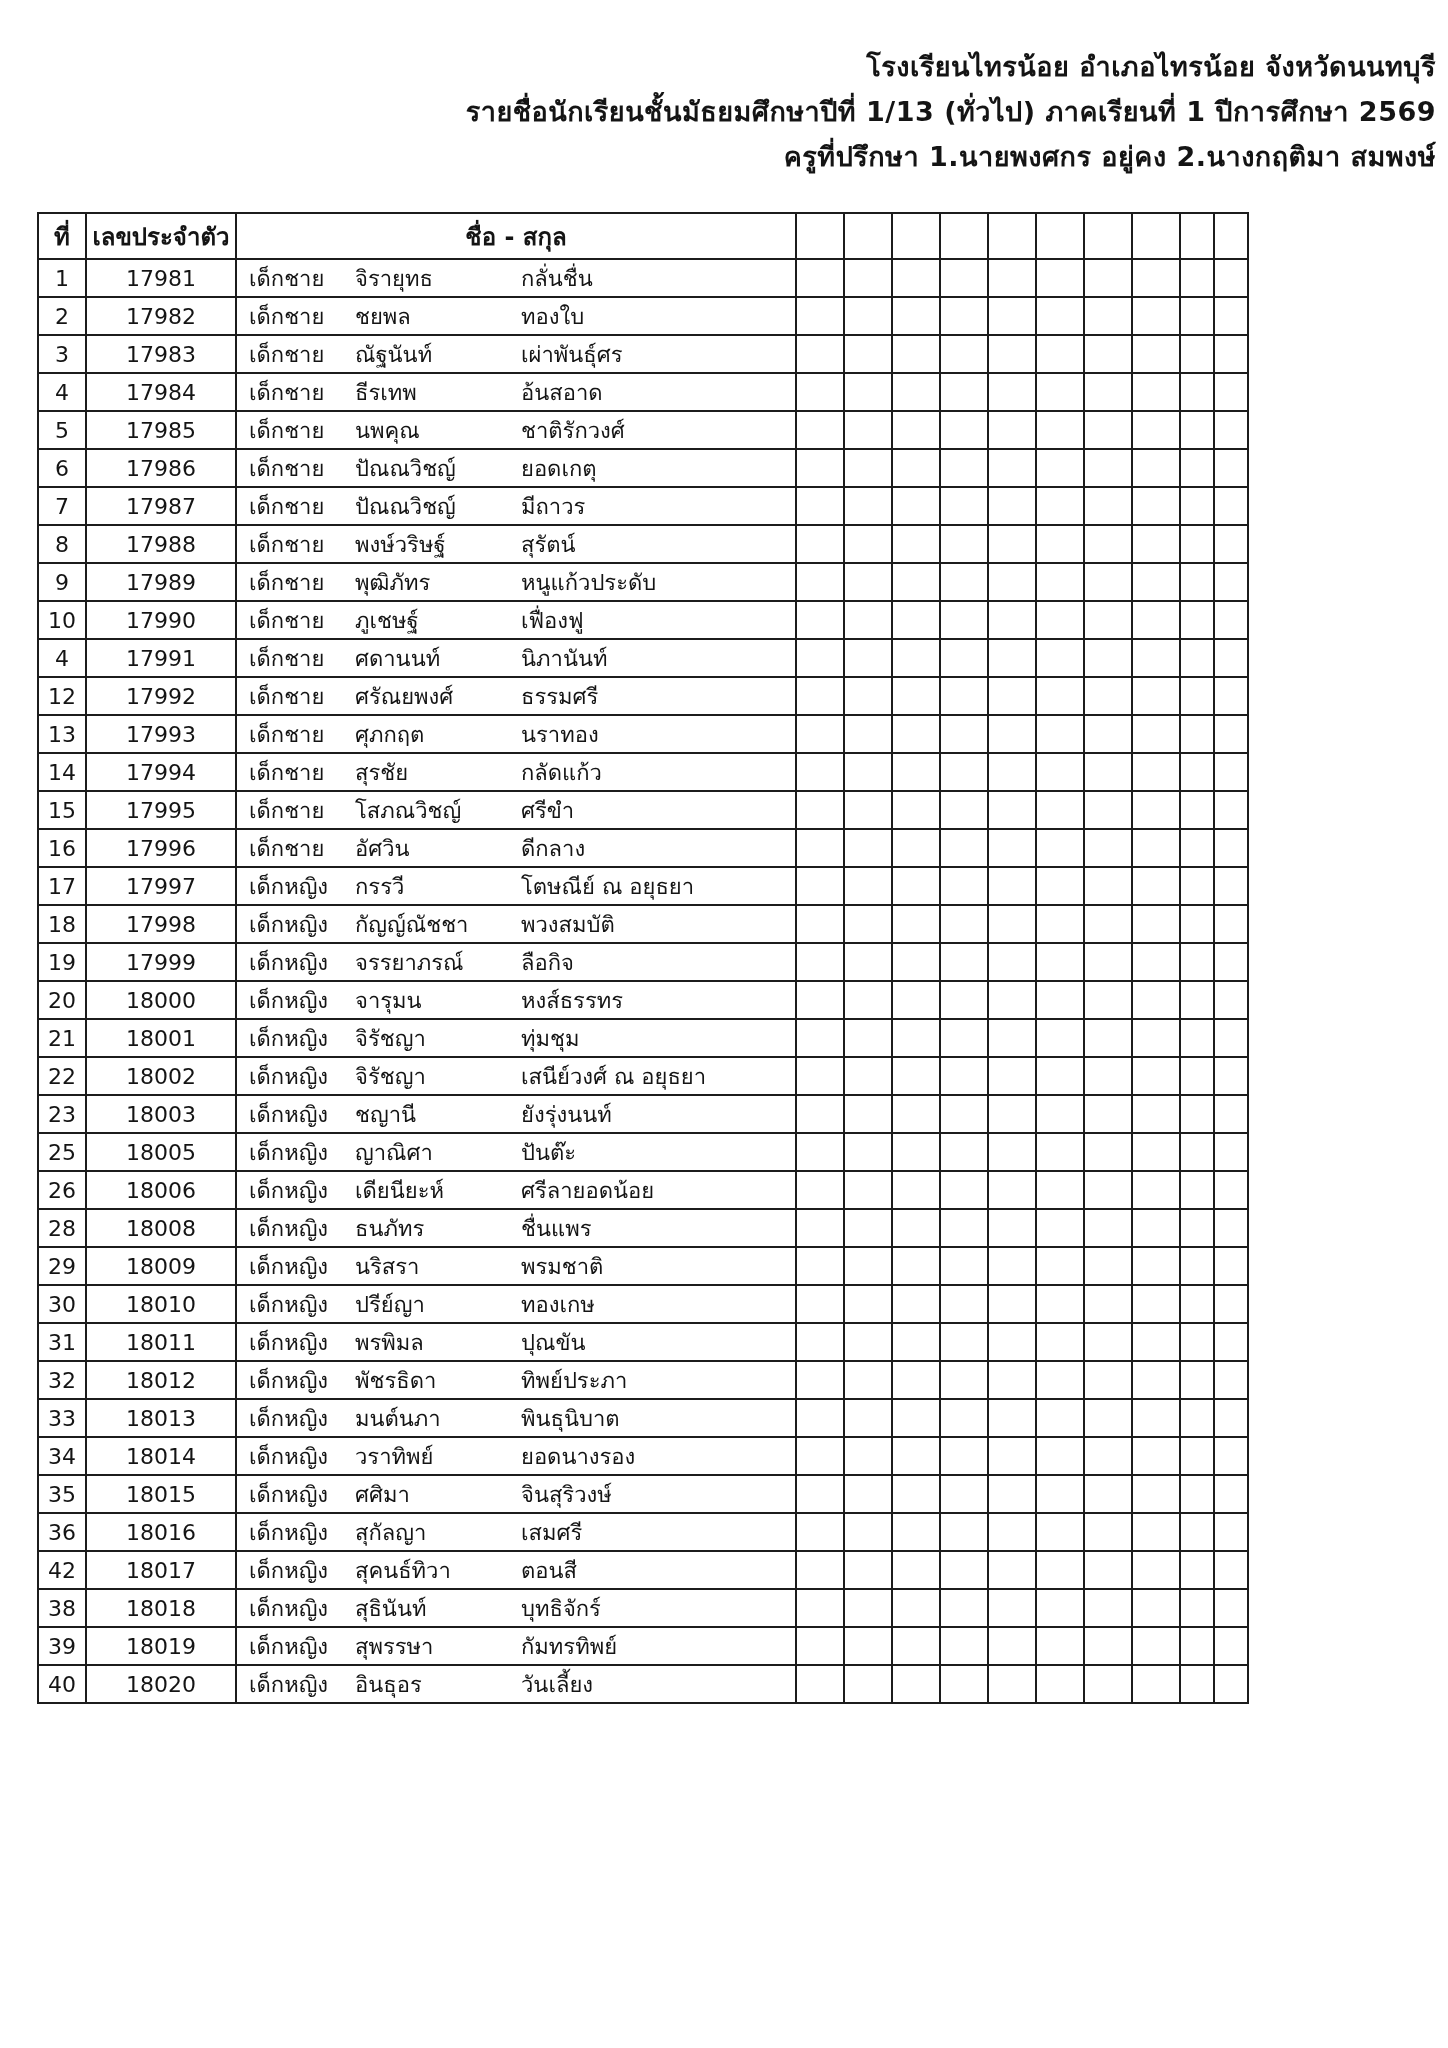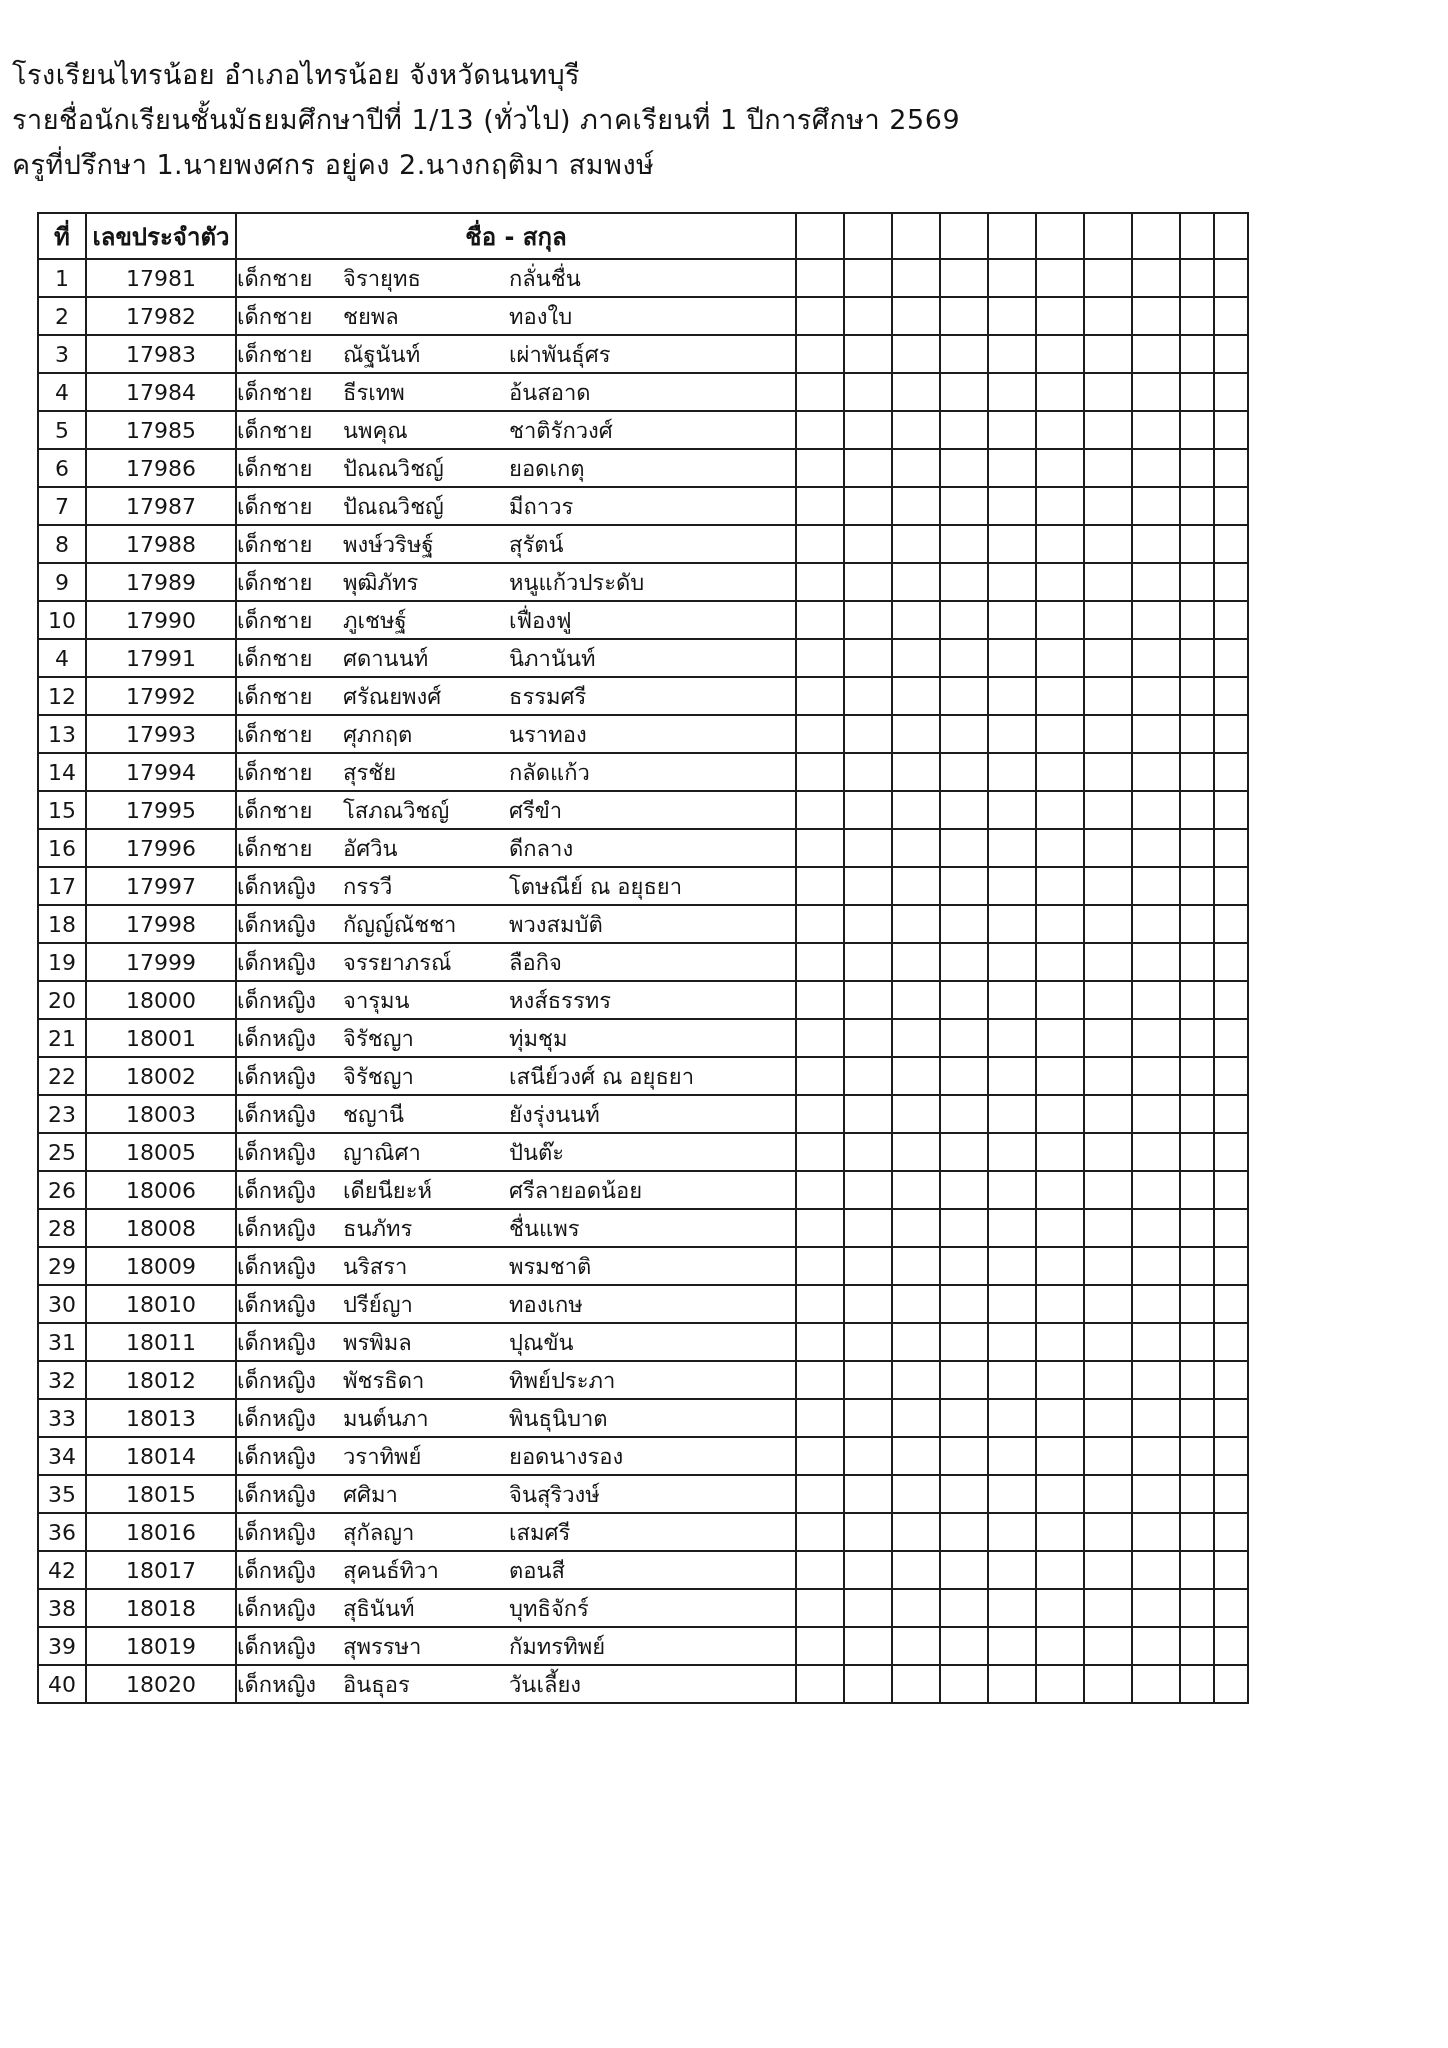--- a/index.html
+++ b/index.html
@@ -6,23 +6,23 @@
   .page{
     position:relative;
     width:1448px;height:2048px;
     background:#ffffff;
     font-family:"DejaVu Sans","Liberation Sans",sans-serif;
     color:#141414;
     overflow:hidden;
   }
   .doc-header{
     position:absolute;
-    top:52px;left:12px;width:1424px;
-    text-align:left;
-    font-weight:normal;
+    top:44px;left:12px;width:1424px;
+    text-align:right;
+    font-weight:bold;
   }
   .title-line{
     font-size:27px;
     line-height:45px;
     letter-spacing:0.5px;
     white-space:nowrap;
   }
   table.roster{
     position:absolute;
     left:37px;top:212px;
@@ -45,20 +45,21 @@
   tbody td{
     height:36px;
     font-size:22px;
     vertical-align:middle;
   }
   .cell-center{text-align:center;}
   .namegrid{
     display:grid;
     grid-template-columns:106px 166px auto;
     align-items:center;
+    padding-left:12px;
   }
   .namegrid span{white-space:nowrap;}
 </style>
 </head>
 <body>
 
 <div class="page">
 
   <div class="doc-header">
     <div class="title-line">โรงเรียนไทรน้อย  อำเภอไทรน้อย  จังหวัดนนทบุรี</div>

